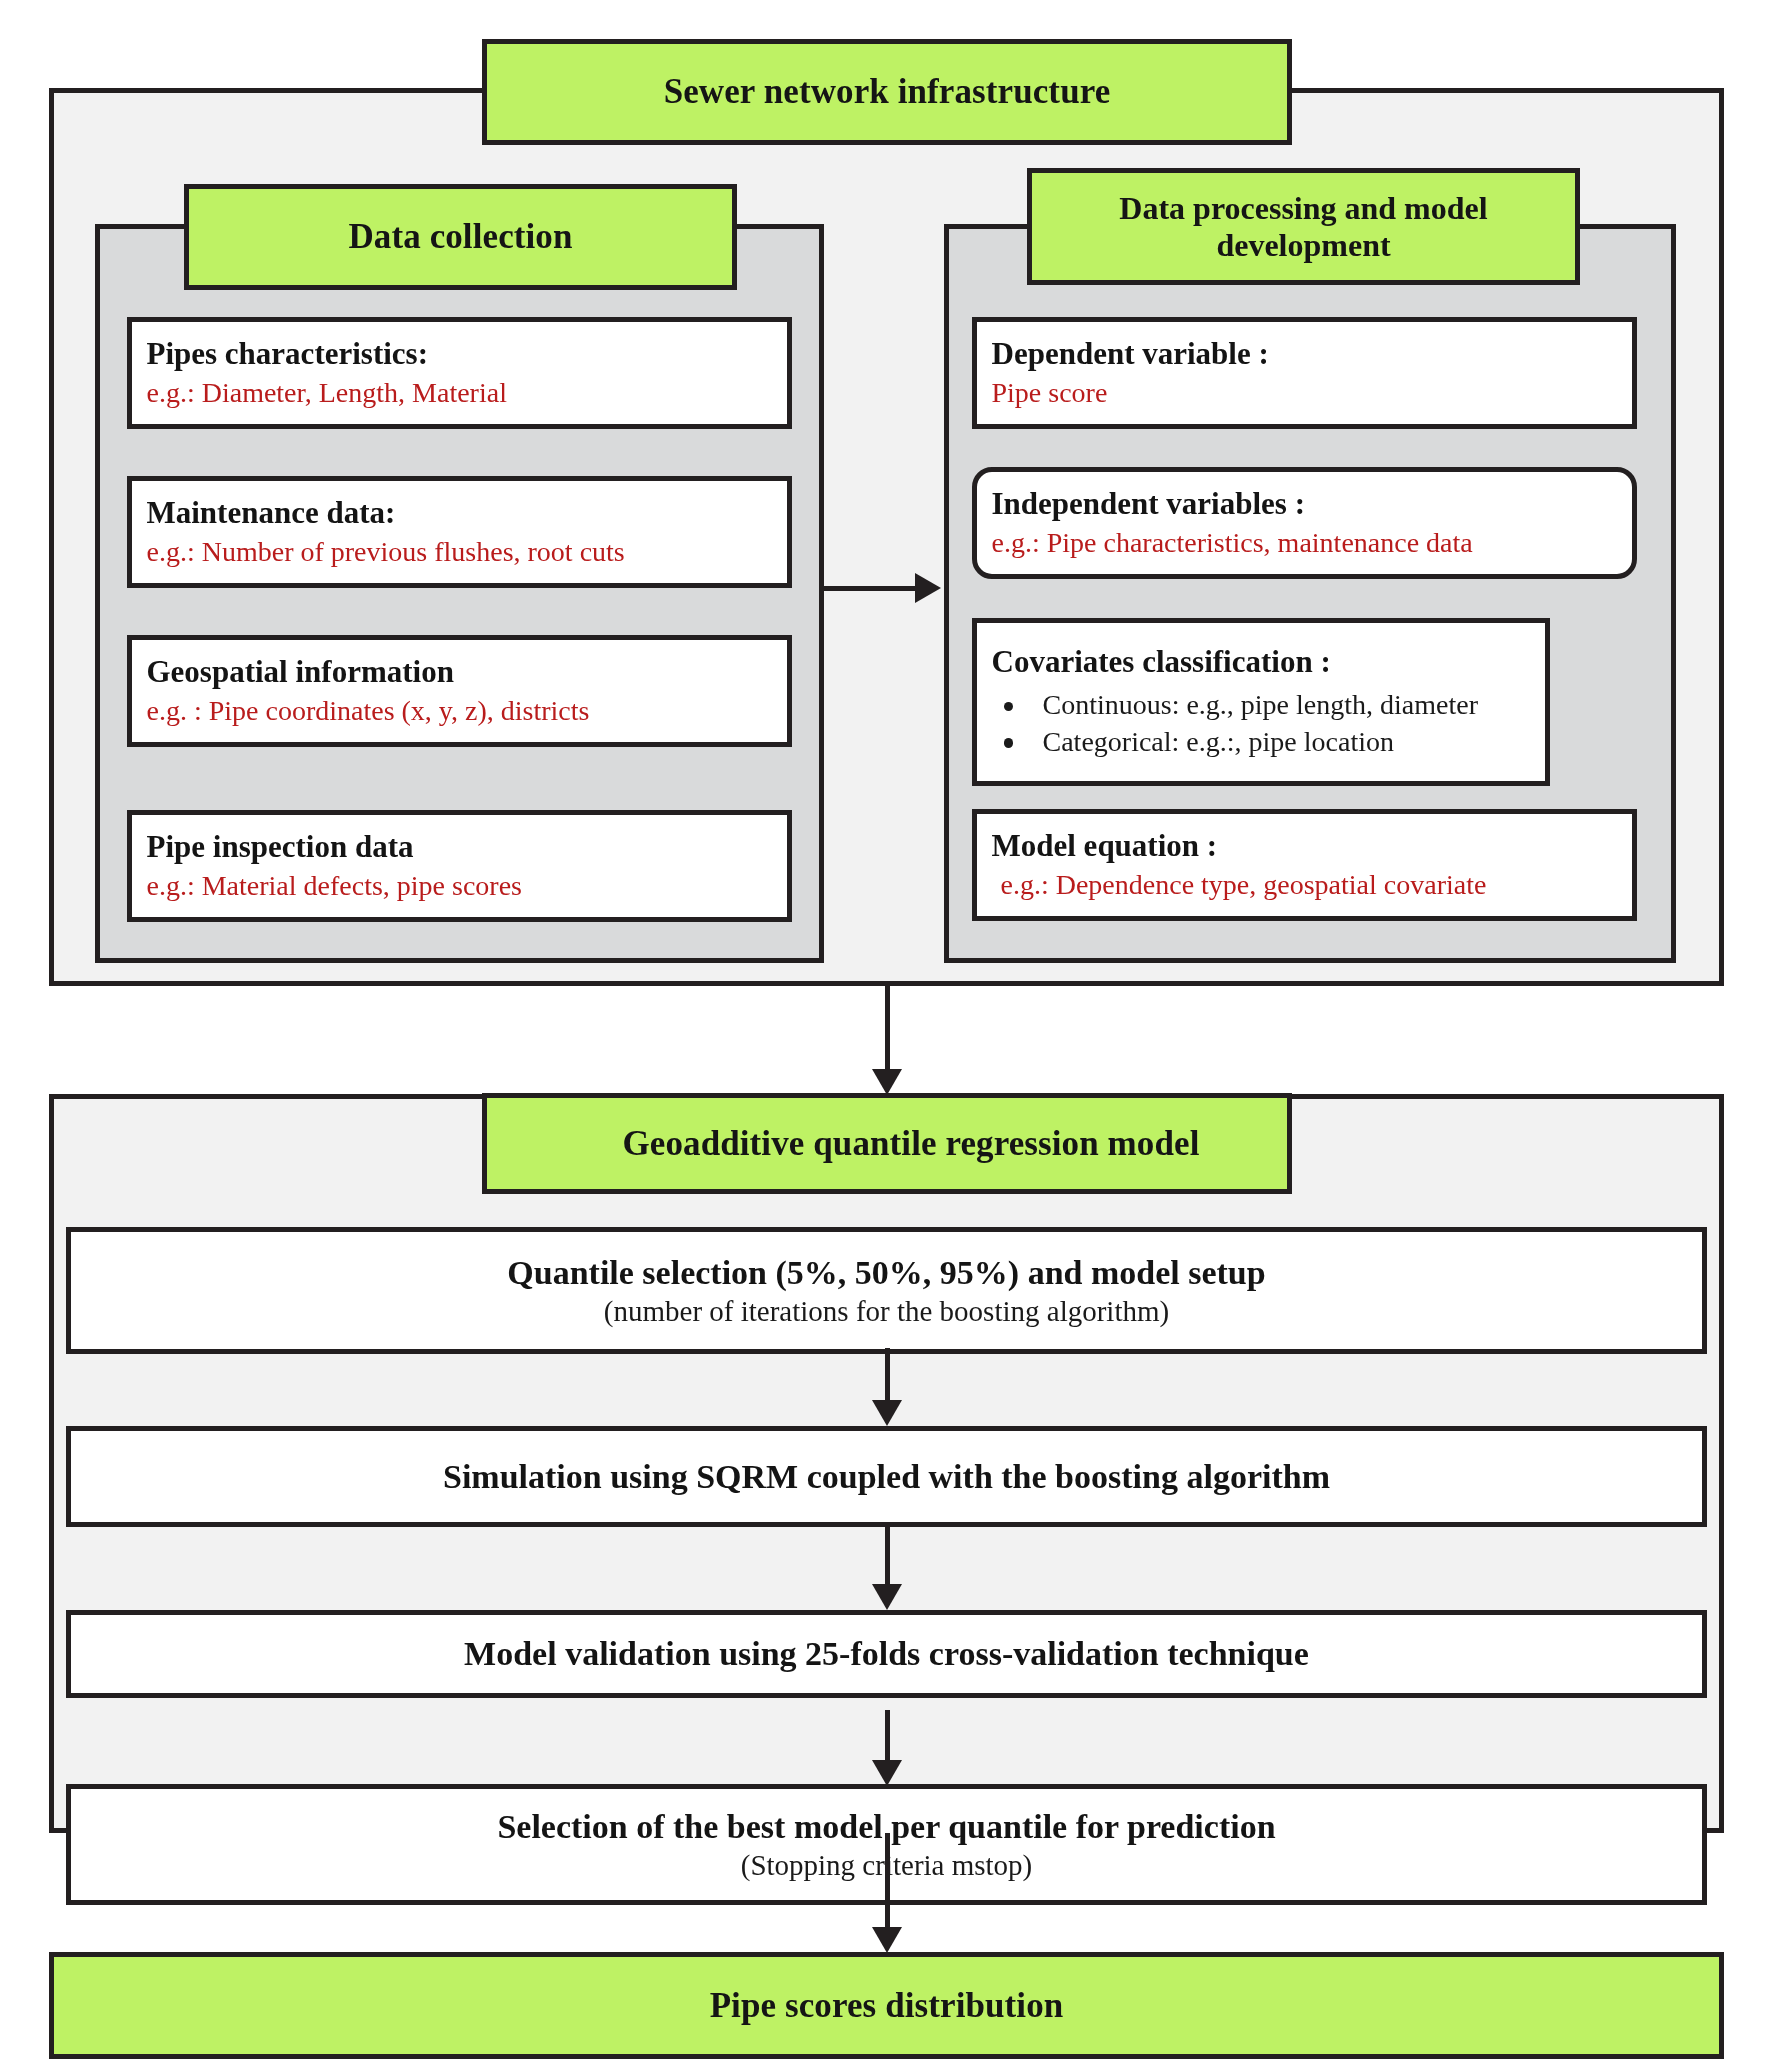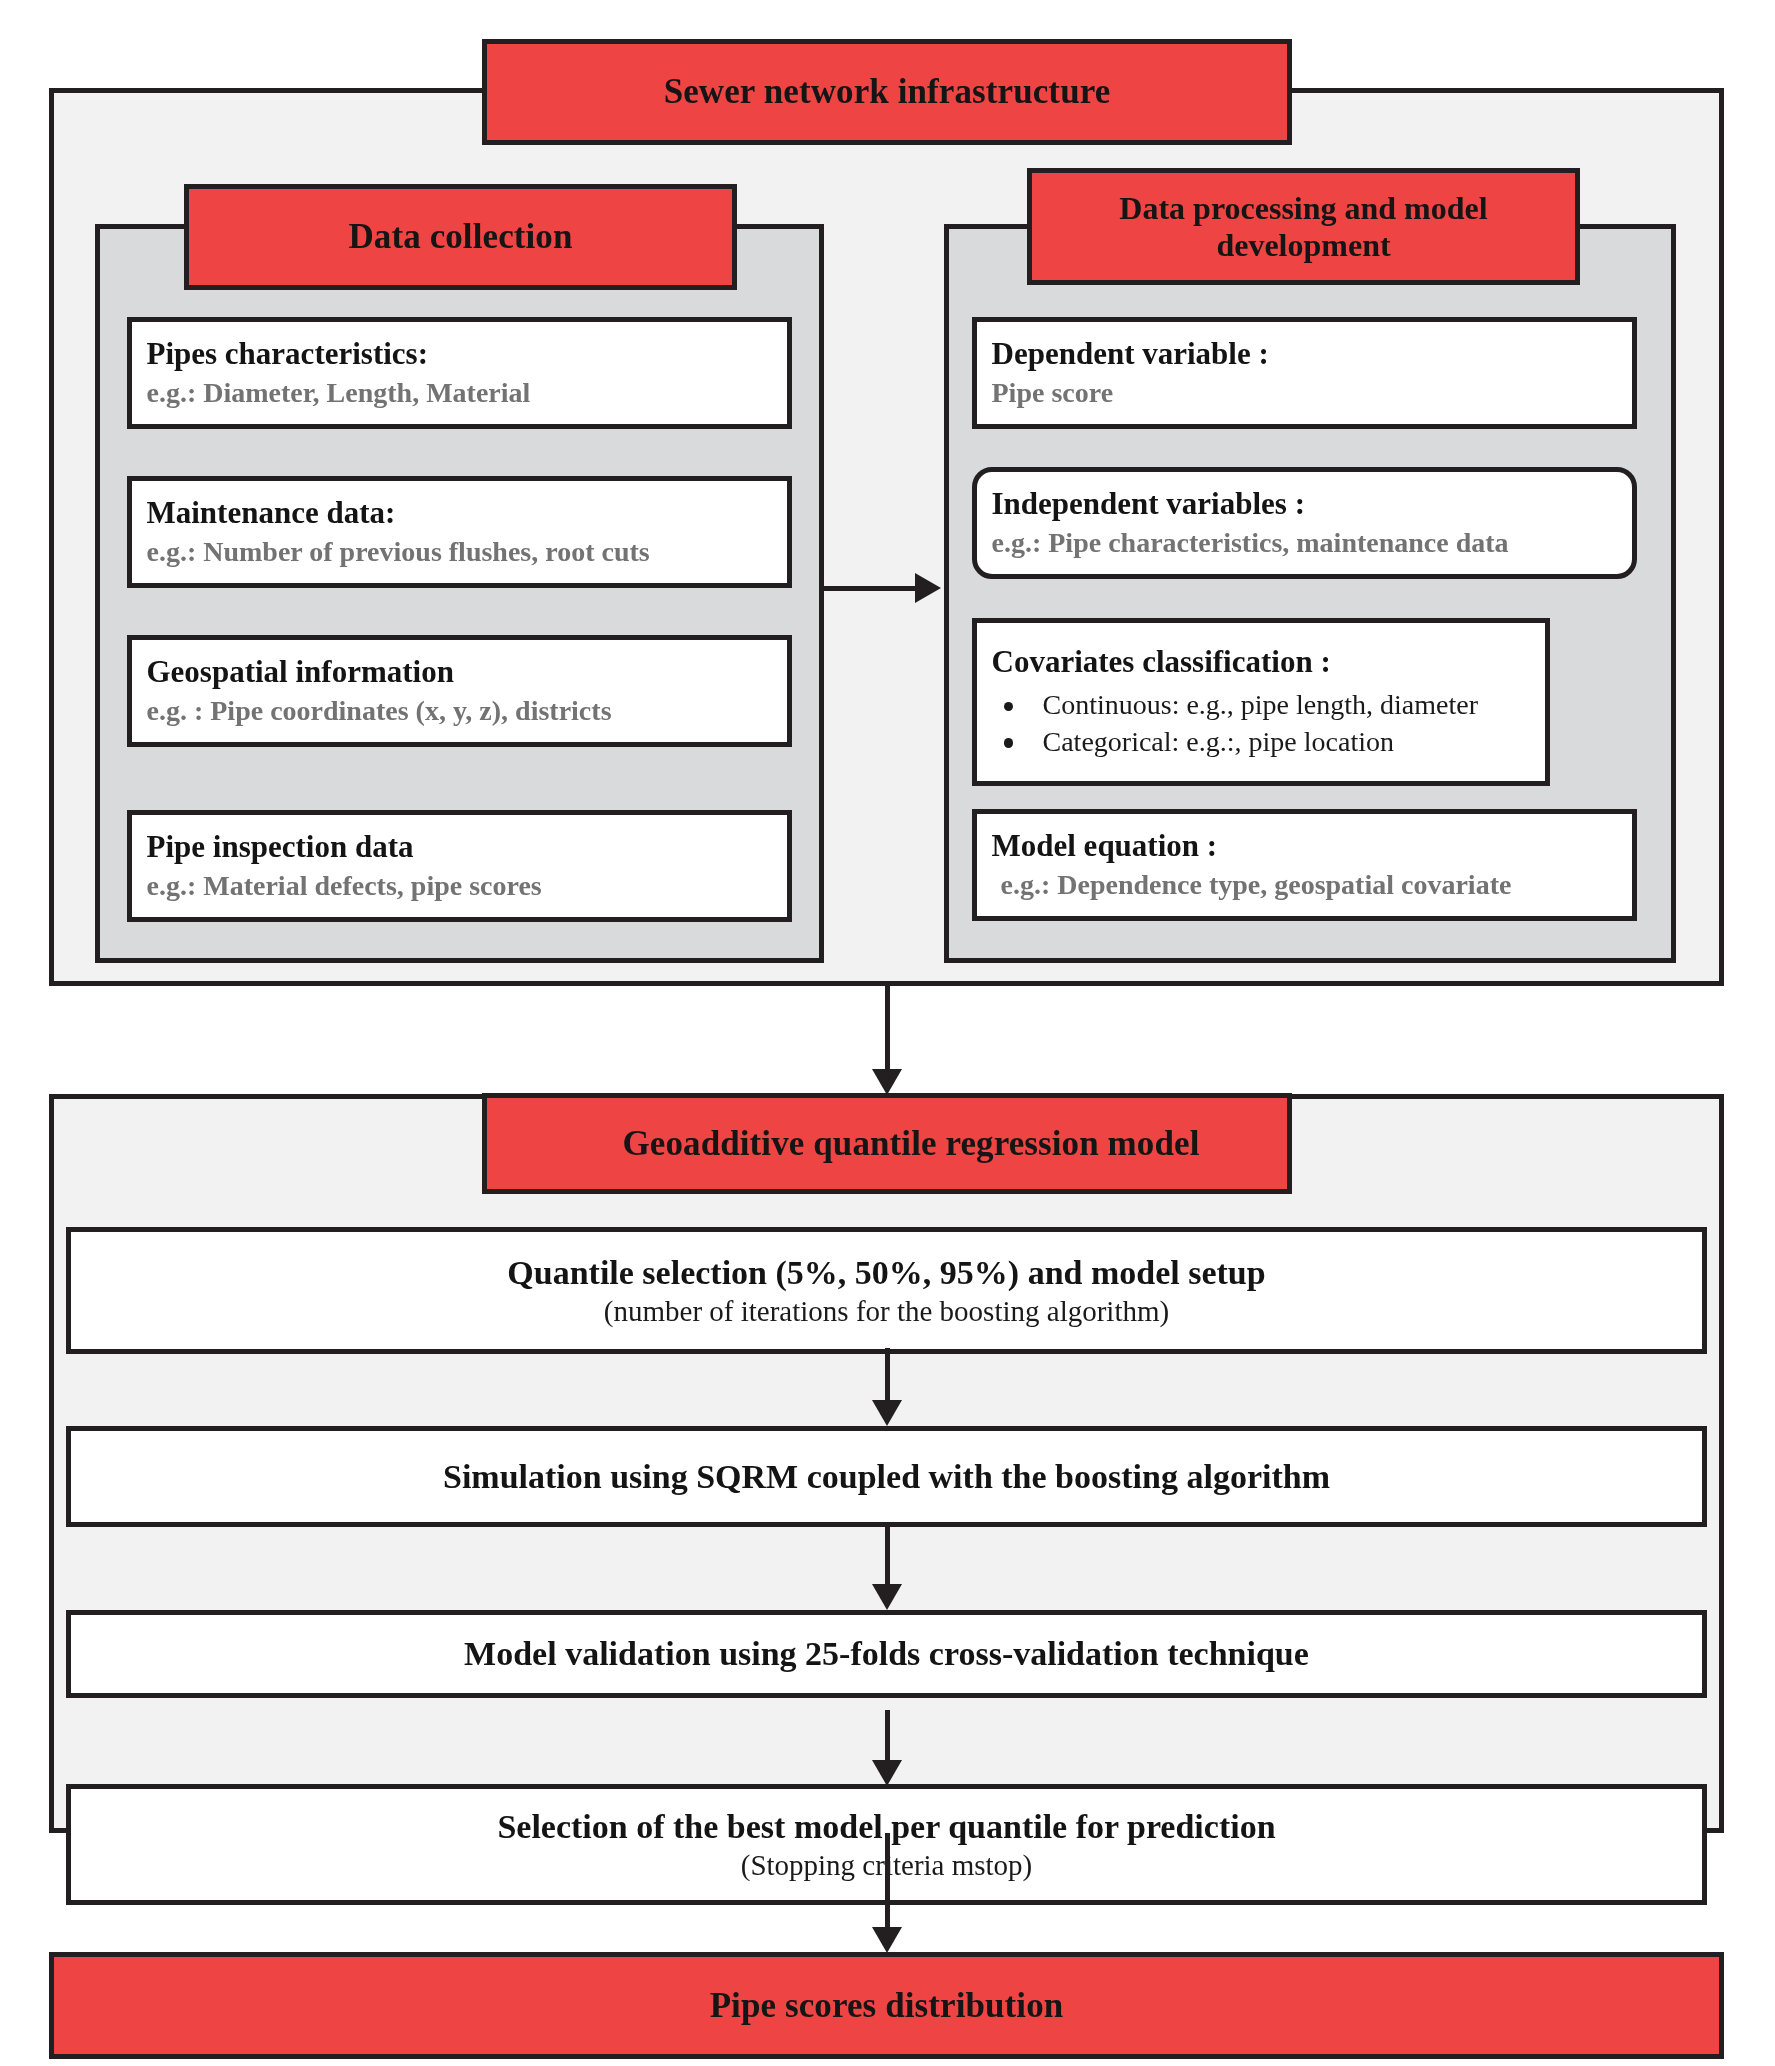--- a/index.html
+++ b/index.html
@@ -16,21 +16,21 @@
     height: 2066px;
     background: #ffffff;
     overflow: hidden;
   }
 
   
   .box {
     position: absolute;
     box-sizing: border-box;
     border: 5px solid #231f20;
-    background: #ef4444;
+    background: #bef264;
     display: flex;
     flex-direction: column;
     justify-content: center;
     align-items: center;
     text-align: center;
   }
   .panel {
     position: absolute;
     box-sizing: border-box;
     border: 5px solid #231f20;
@@ -64,24 +64,24 @@
     text-align: left;
   }
   .item-title {
     font-weight: bold;
     font-size: 31px;
     line-height: 1.18;
     color: #141414;
     margin-bottom: 3.4px;
   }
   .item-sub {
-    font-weight: bold;
+    font-weight: normal;
     font-size: 28px;
     line-height: 1.2;
-    color: #737373;
+    color: #b91c1c;
   }
   .item-sub.indent { padding-left: 9px; }
 
   ul.bullets {
     list-style: none;
     margin: 2.2px 0 0 0;
     padding: 0;
   }
   ul.bullets li {
     position: relative;

